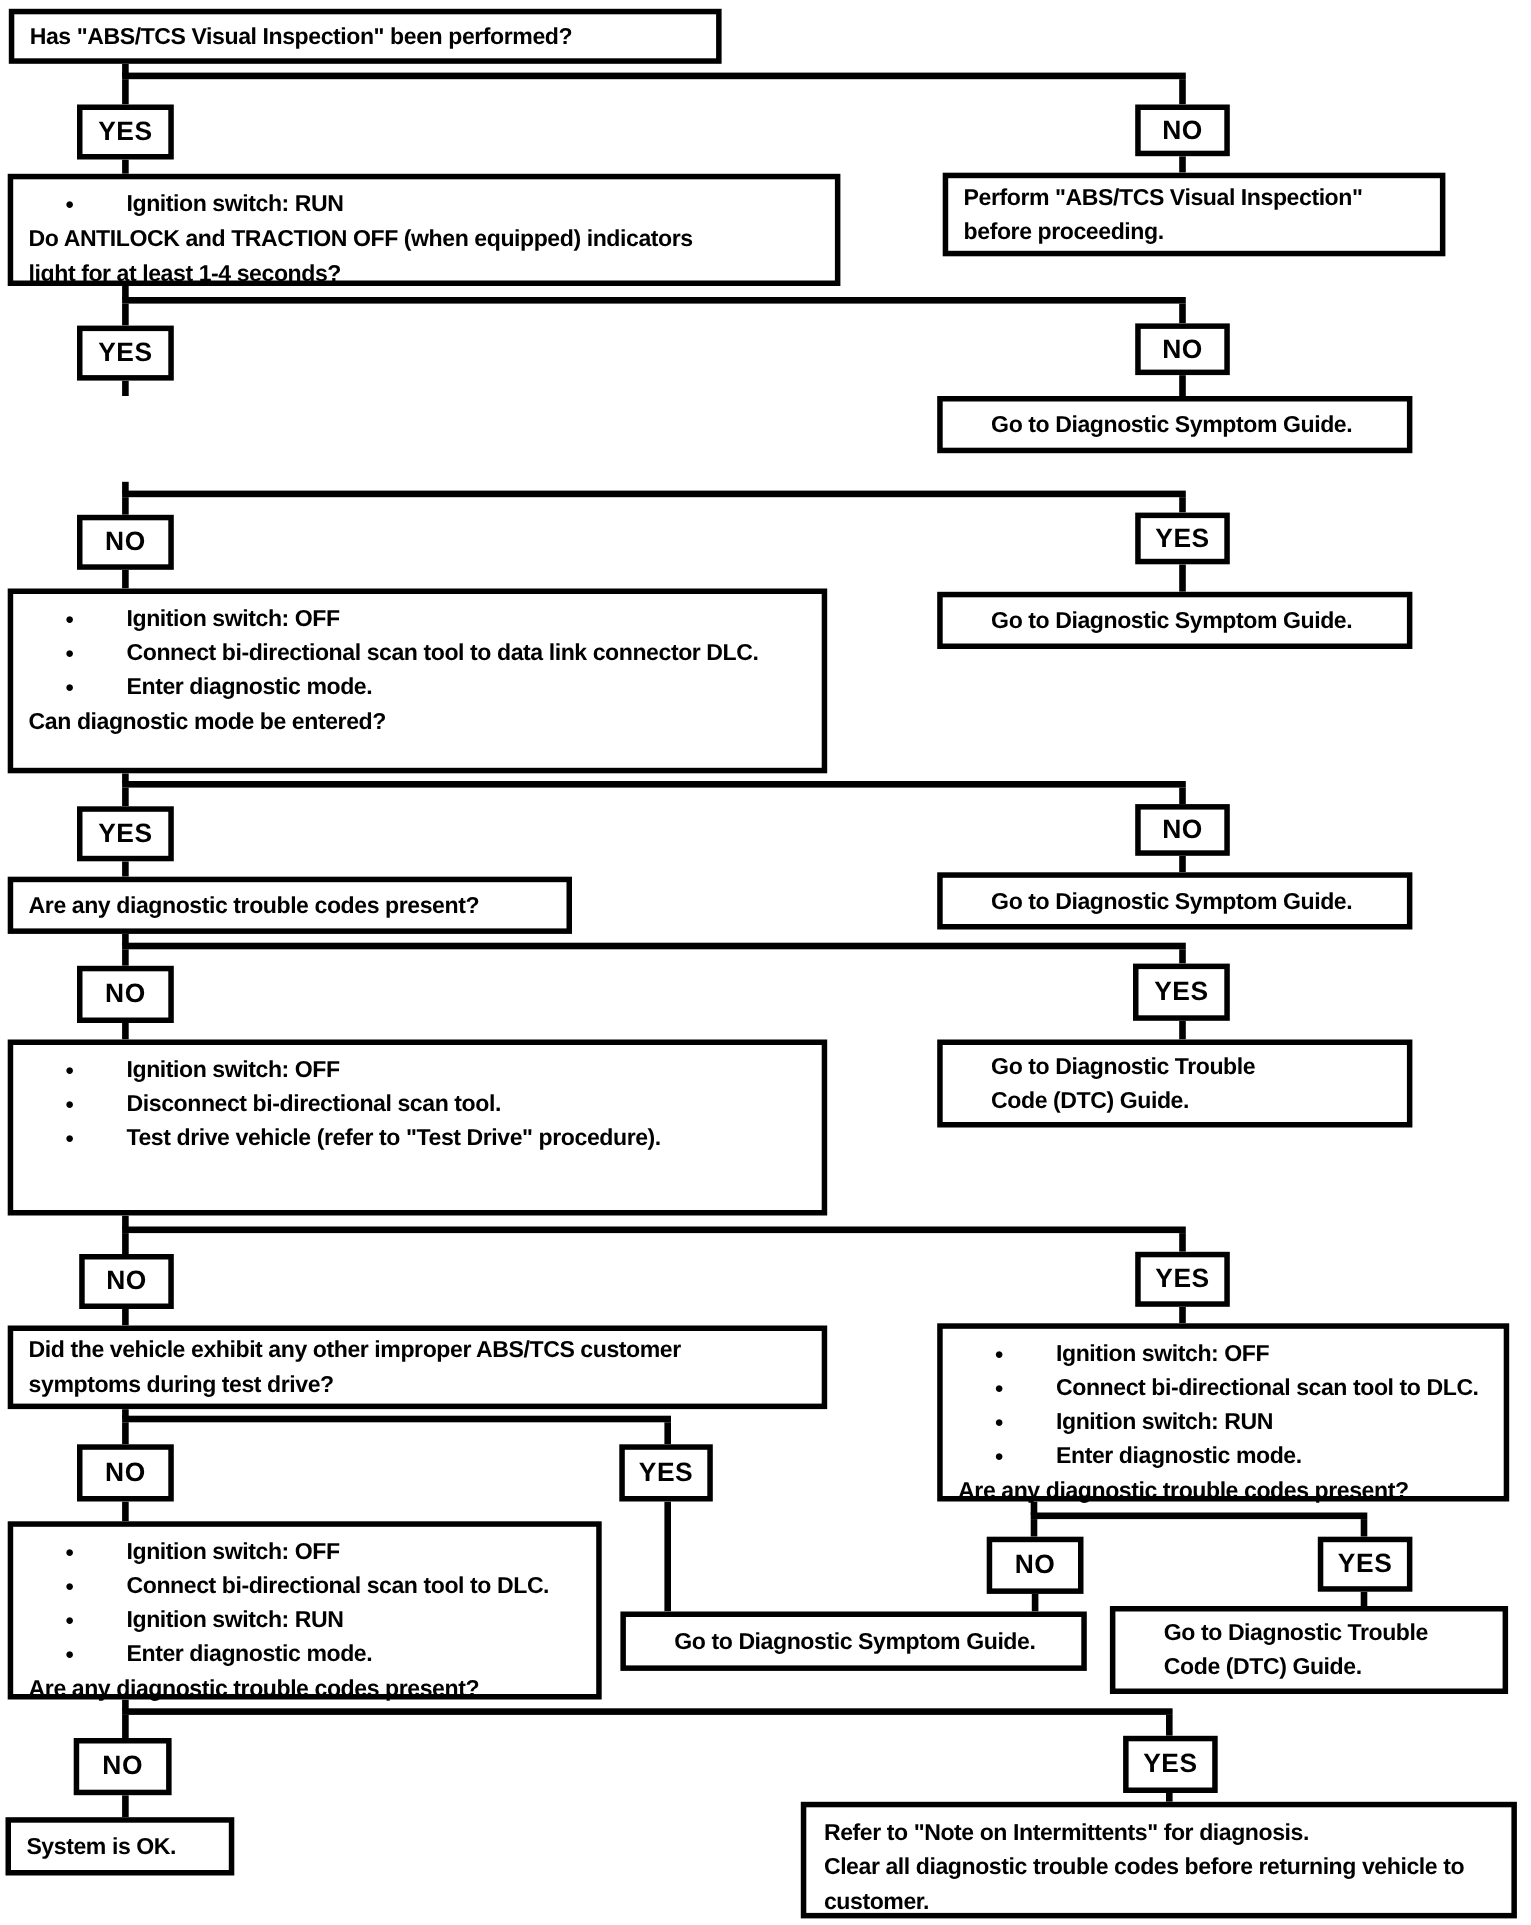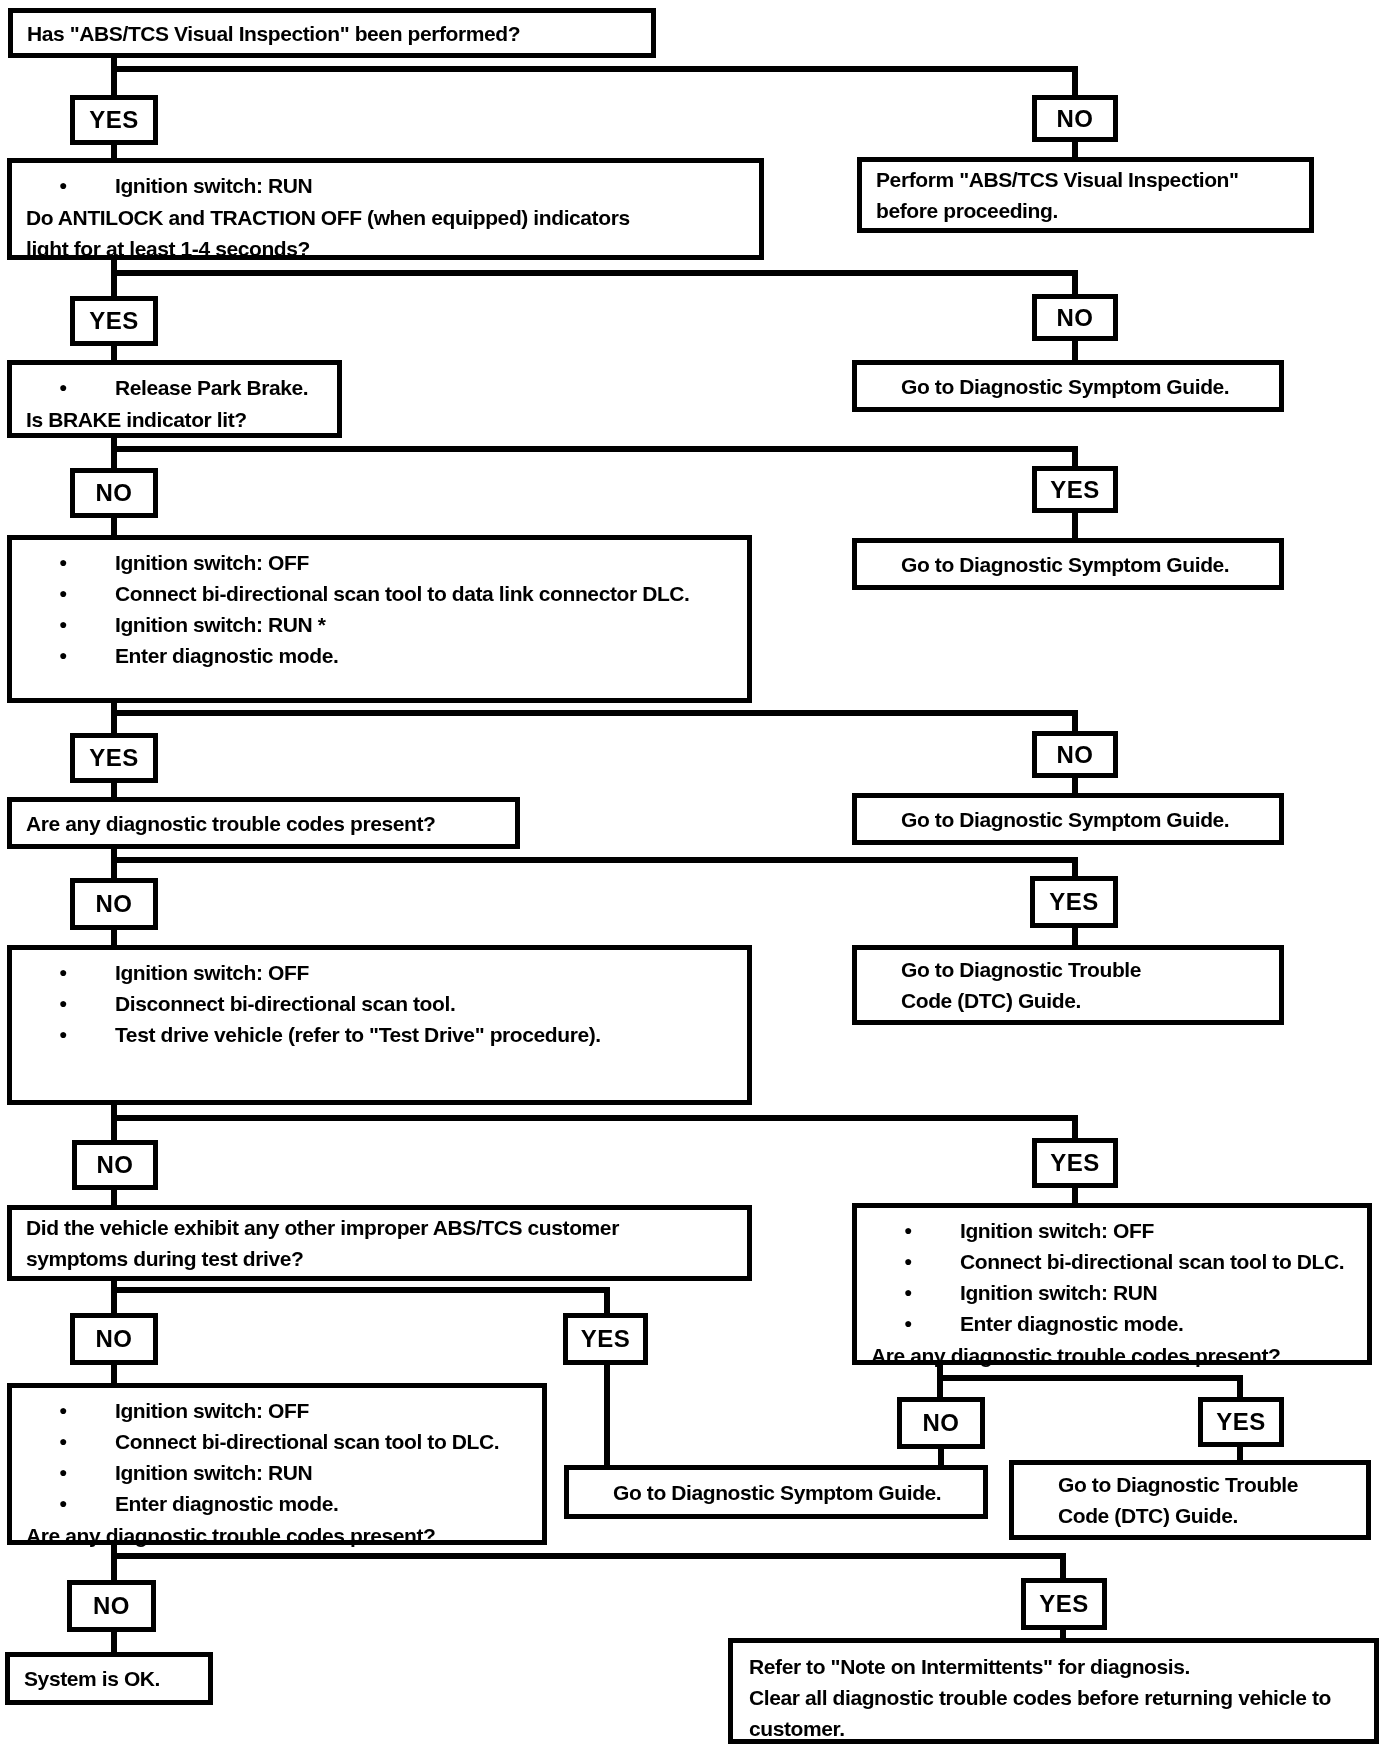--- a/index.html
+++ b/index.html
@@ -210,34 +210,30 @@
 
   <div class="box steps" style="left:7px;top:158px;width:757px;height:102px;padding-right:90px">
     <div class="bullet">Ignition switch: RUN</div>
     <div class="question">Do ANTILOCK and TRACTION OFF (when equipped) indicators light for at least 1-4 seconds?</div>
   </div>
 
   <div class="box center" style="left:857px;top:157px;width:457px;height:76px">
     <div>Perform "ABS/TCS Visual Inspection" before proceeding.</div>
   </div>
 
-  <div class="box steps" style="left:7px;top:360px;width:335px;height:78px">
-    <div class="bullet">Release Park Brake.</div>
-    <div class="question">Is BRAKE indicator lit?</div>
-  </div>
 
   <div class="box center" style="left:852px;top:360px;width:432px;height:52px">
     <div class="goto-pad">Go to Diagnostic Symptom Guide.</div>
   </div>
 
   <div class="box steps" style="left:7px;top:535px;width:745px;height:168px">
     <div class="bullet">Ignition switch: OFF</div>
     <div class="bullet">Connect bi-directional scan tool to data link connector DLC.</div>
-    <div class="bullet">Ignition switch: RUN *</div>
     <div class="bullet">Enter diagnostic mode.</div>
+    <div class="question">Can diagnostic mode be entered?</div>
   </div>
 
   <div class="box center" style="left:852px;top:538px;width:432px;height:52px">
     <div class="goto-pad">Go to Diagnostic Symptom Guide.</div>
   </div>
 
   <div class="box center" style="left:7px;top:797px;width:513px;height:52px">
     <div>Are any diagnostic trouble codes present?</div>
   </div>
 

